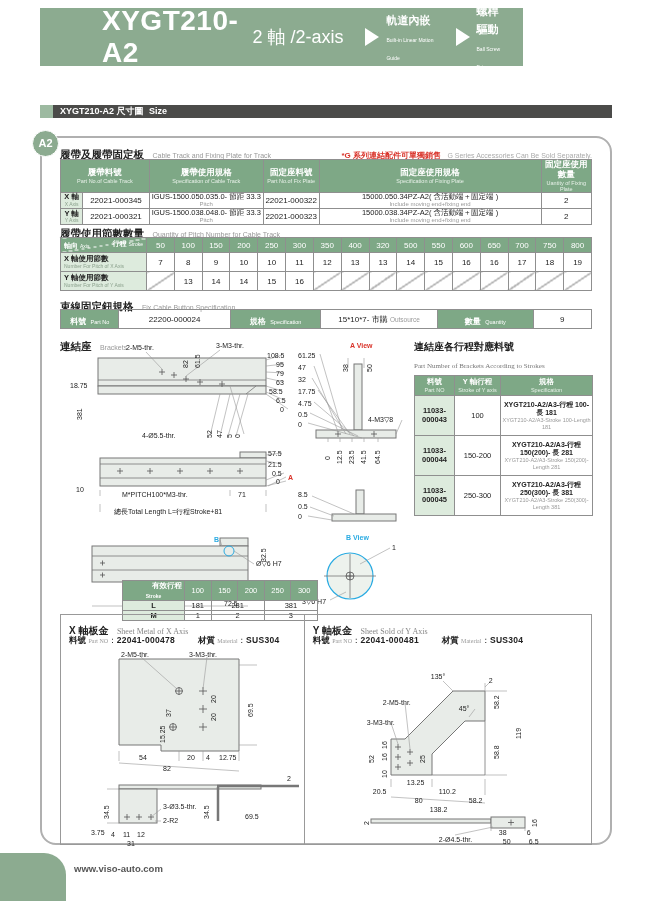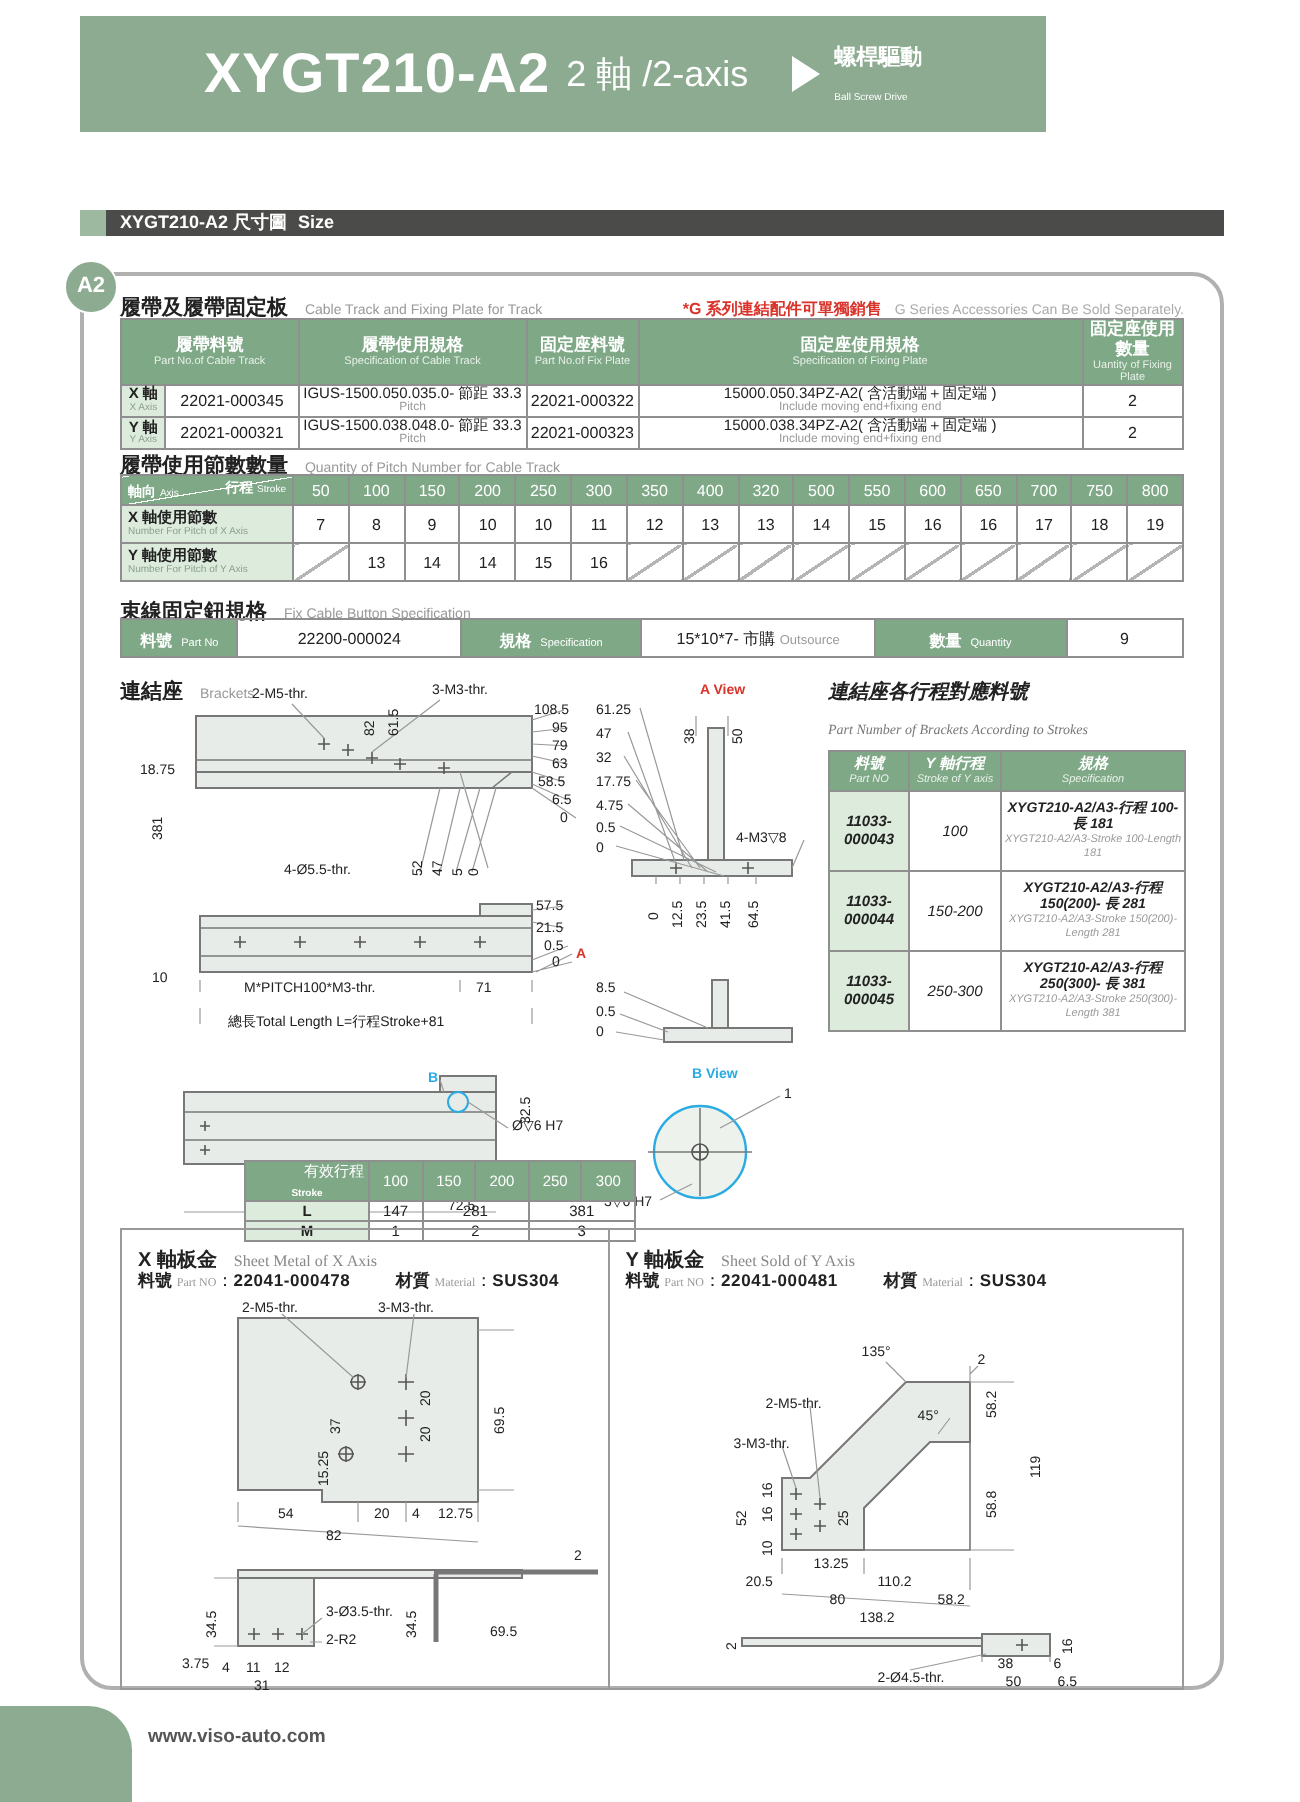--- a/index.html
+++ b/index.html
@@ -83,20 +83,27 @@
   .footgreen{position:absolute;left:0;top:853px;width:66px;height:48px;background:#8cab90;
              border-top-right-radius:22px;}
   .footurl{position:absolute;left:74px;top:863px;font-size:9.5px;color:#555;font-weight:bold;}
 </style>
 </head>
 <body>
 
 <div class="banner">
   <span class="t1">XYGT210-A2</span>
   <span class="t2">2 軸 /2-axis</span>
+  <div class="feature">
+    <span class="tri"></span>
+    <span>
+      <span class="fcn">軌道內嵌</span><br>
+      <span class="fen">Built-in Linear Motion Guide</span>
+    </span>
+  </div>
   <div class="feature">
     <span class="tri"></span>
     <span>
       <span class="fcn">螺桿驅動</span><br>
       <span class="fen">Ball Screw Drive</span>
     </span>
   </div>
 </div>
 
 <div class="secbar-sq"></div>
@@ -427,45 +434,45 @@
           <span class="dim" style="left: 0px; top: 64px;">3▽6 H7</span>
         </div>
 
       <div style="position:absolute;left:62px;top:244px;width:196px;">
         <table style="font-size:7.5px;">
           <colgroup>
               <col style="width:62px">
             </colgroup>
           <tbody>
               <tr style="height:11px;">
-            <th class="gh"><span style="font-size:7.5px;font-weight:normal;margin-left:27px;">有效行程</span> <span style="font-size:5px;">Stroke</span></th>
+            <th class="gh"><span style="font-size:7.5px;font-weight:bold;margin-left:27px;">有效行程</span> <span style="font-size:5px;">Stroke</span></th>
             <th class="gh" style="font-size:7.5px;font-weight:normal;">100</th>
             <th class="gh" style="font-size:7.5px;font-weight:normal;">150</th>
             <th class="gh" style="font-size:7.5px;font-weight:normal;">200</th>
             <th class="gh" style="font-size:7.5px;font-weight:normal;">250</th>
             <th class="gh" style="font-size:7.5px;font-weight:normal;">300</th>
           </tr>
           <tr style="height:10px;">
             <td class="lg" style="font-weight:bold;">L</td>
-            <td>147</td>
+            <td>181</td>
             <td colspan="2">281</td>
             <td colspan="2">381</td>
           </tr>
           <tr style="height:10px;">
             <td class="lg" style="font-weight:bold;">M</td>
             <td>1</td>
             <td colspan="2">2</td>
             <td colspan="2">3</td>
           </tr>
         </tbody>
           </table>
       </div>
     </div>
 
-    <div style="position:absolute;left:354px;top:0;width:178px;font-style:italic;">
+    <div style="position:absolute;left:354px;top:0;width:178px;">
       <div style="line-height:1.15;">
         <span class="ttl-cn" style="font-size:10px;">連結座各行程對應料號</span><br>
         <span style="font-family:'Liberation Serif',serif;font-size:7px;color:#777;">Part Number of Brackets According to Strokes</span>
       </div>
       <table class="bp" style="margin-top:2px;">
         <colgroup>
             <col style="width:40px">
             <col style="width:46px">
             <col style="width:92px">
           </colgroup>

